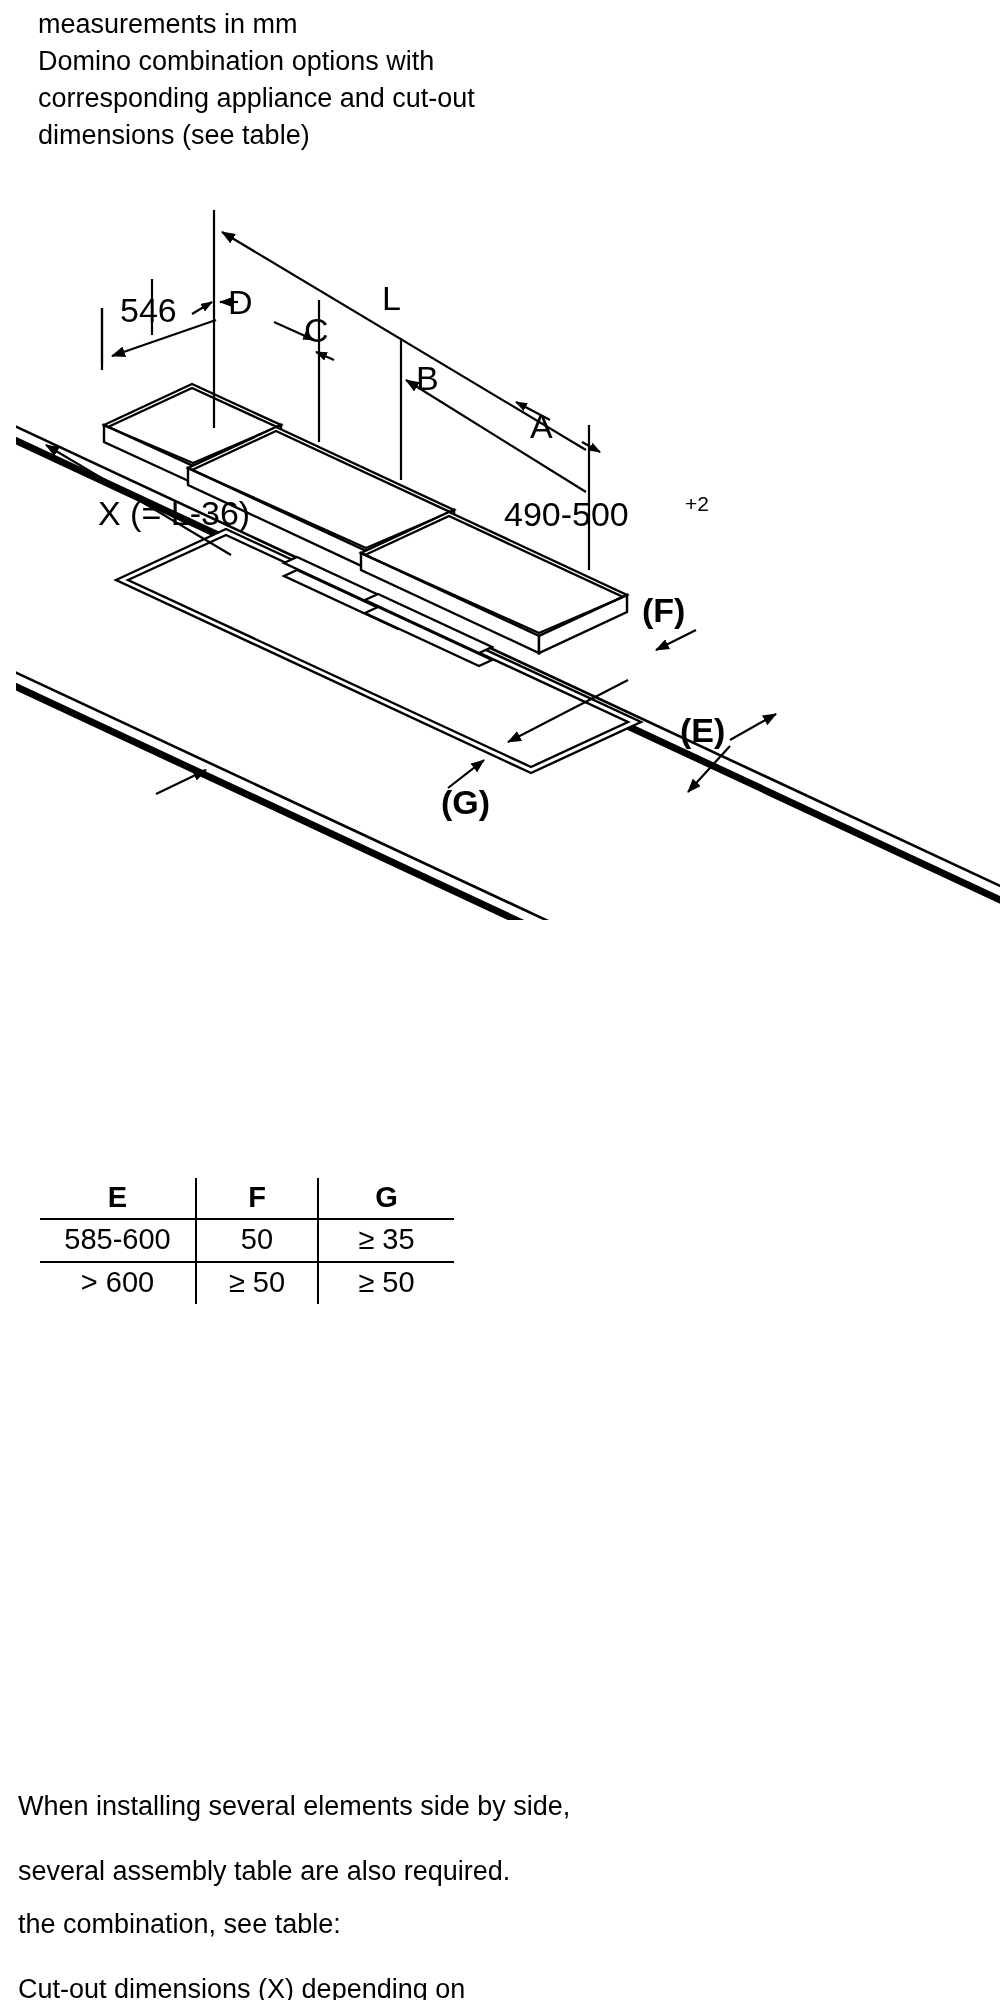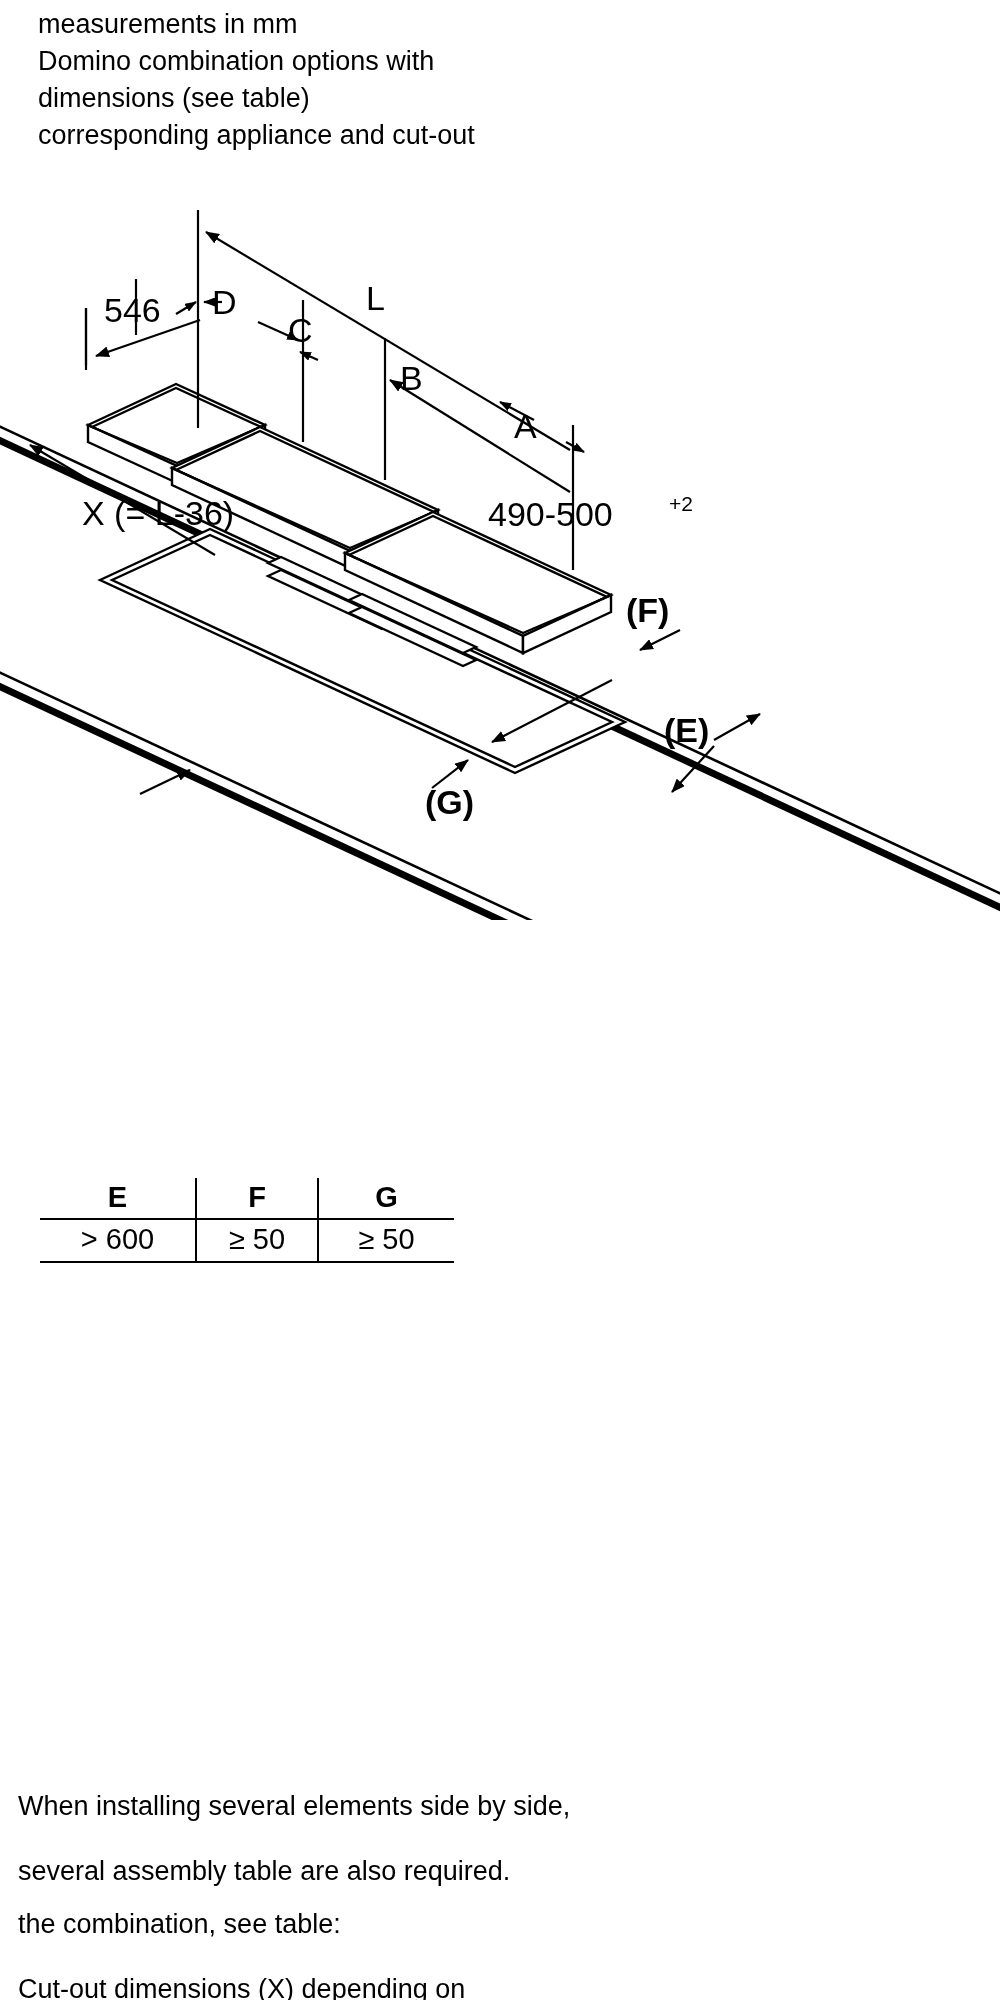--- a/index.html
+++ b/index.html
@@ -10,21 +10,21 @@
   }
 
   
   #intro{
     position:absolute;left:18px;top:6px;width:700px;
     font-size:27px;line-height:37px;color:#000;
   }
   #intro div{white-space:pre;margin-left:20px;}
 
   
-  #diagram{position:absolute;left:0;top:180px;width:888px;height:740px;}
+  #diagram{position:absolute;left:16px;top:180px;width:888px;height:740px;}
   #diagram svg{display:block;}
 
   
   #spec-table{
     position:absolute;left:40px;top:1178px;
     border-collapse:collapse;
     font-size:29px;
   }
   #spec-table th, #spec-table td{
     padding:3px 0 5px 0;
@@ -55,22 +55,22 @@
   .lbl{font-family:"Liberation Sans","DejaVu Sans",sans-serif;font-size:34px;fill:#000;}
   .lblb{font-family:"Liberation Sans","DejaVu Sans",sans-serif;font-size:34px;fill:#000;font-weight:bold;}
   .sup{font-size:21px;}
 </style>
 </head>
 <body>
 
 <div id="intro">
   <div>measurements in mm</div>
   <div>Domino combination options with</div>
+  <div>corresponding appliance and cut-out</div>
   <div>dimensions (see table)</div>
-  <div>corresponding appliance and cut-out</div>
 </div>
 
 <div id="diagram">
 <svg width="1000" height="740" viewBox="0 0 1000 740" xmlns="http://www.w3.org/2000/svg">
   <defs>
     <marker id="ah" markerWidth="14" markerHeight="11" refX="13" refY="5.5" orient="auto" markerUnits="userSpaceOnUse">
       <path d="M0,0 L14,5.5 L0,11 Z" fill="#000"></path>
     </marker>
     <marker id="ahs" markerWidth="12" markerHeight="9" refX="11" refY="4.5" orient="auto" markerUnits="userSpaceOnUse">
       <path d="M0,0 L12,4.5 L0,9 Z" fill="#000"></path>
@@ -198,20 +198,25 @@
 <table id="spec-table">
   <thead>
     <tr>
       <th class="c0">E</th>
       <th class="c1 vsep">F</th>
       <th class="c2 vsep">G</th>
     </tr>
   </thead>
   <tbody>
     <tr>
+      <td class="c0">585-600</td>
+      <td class="c1 vsep">50</td>
+      <td class="c2 vsep">≥ 35</td>
+    </tr>
+    <tr>
       <td class="c0">&gt; 600</td>
       <td class="c1 vsep">≥ 50</td>
       <td class="c2 vsep">≥ 50</td>
     </tr>
   </tbody>
 </table>
 
 <div id="note1">
   <div>When installing several elements side by side,</div>
   <div>several assembly table are also required.</div>

